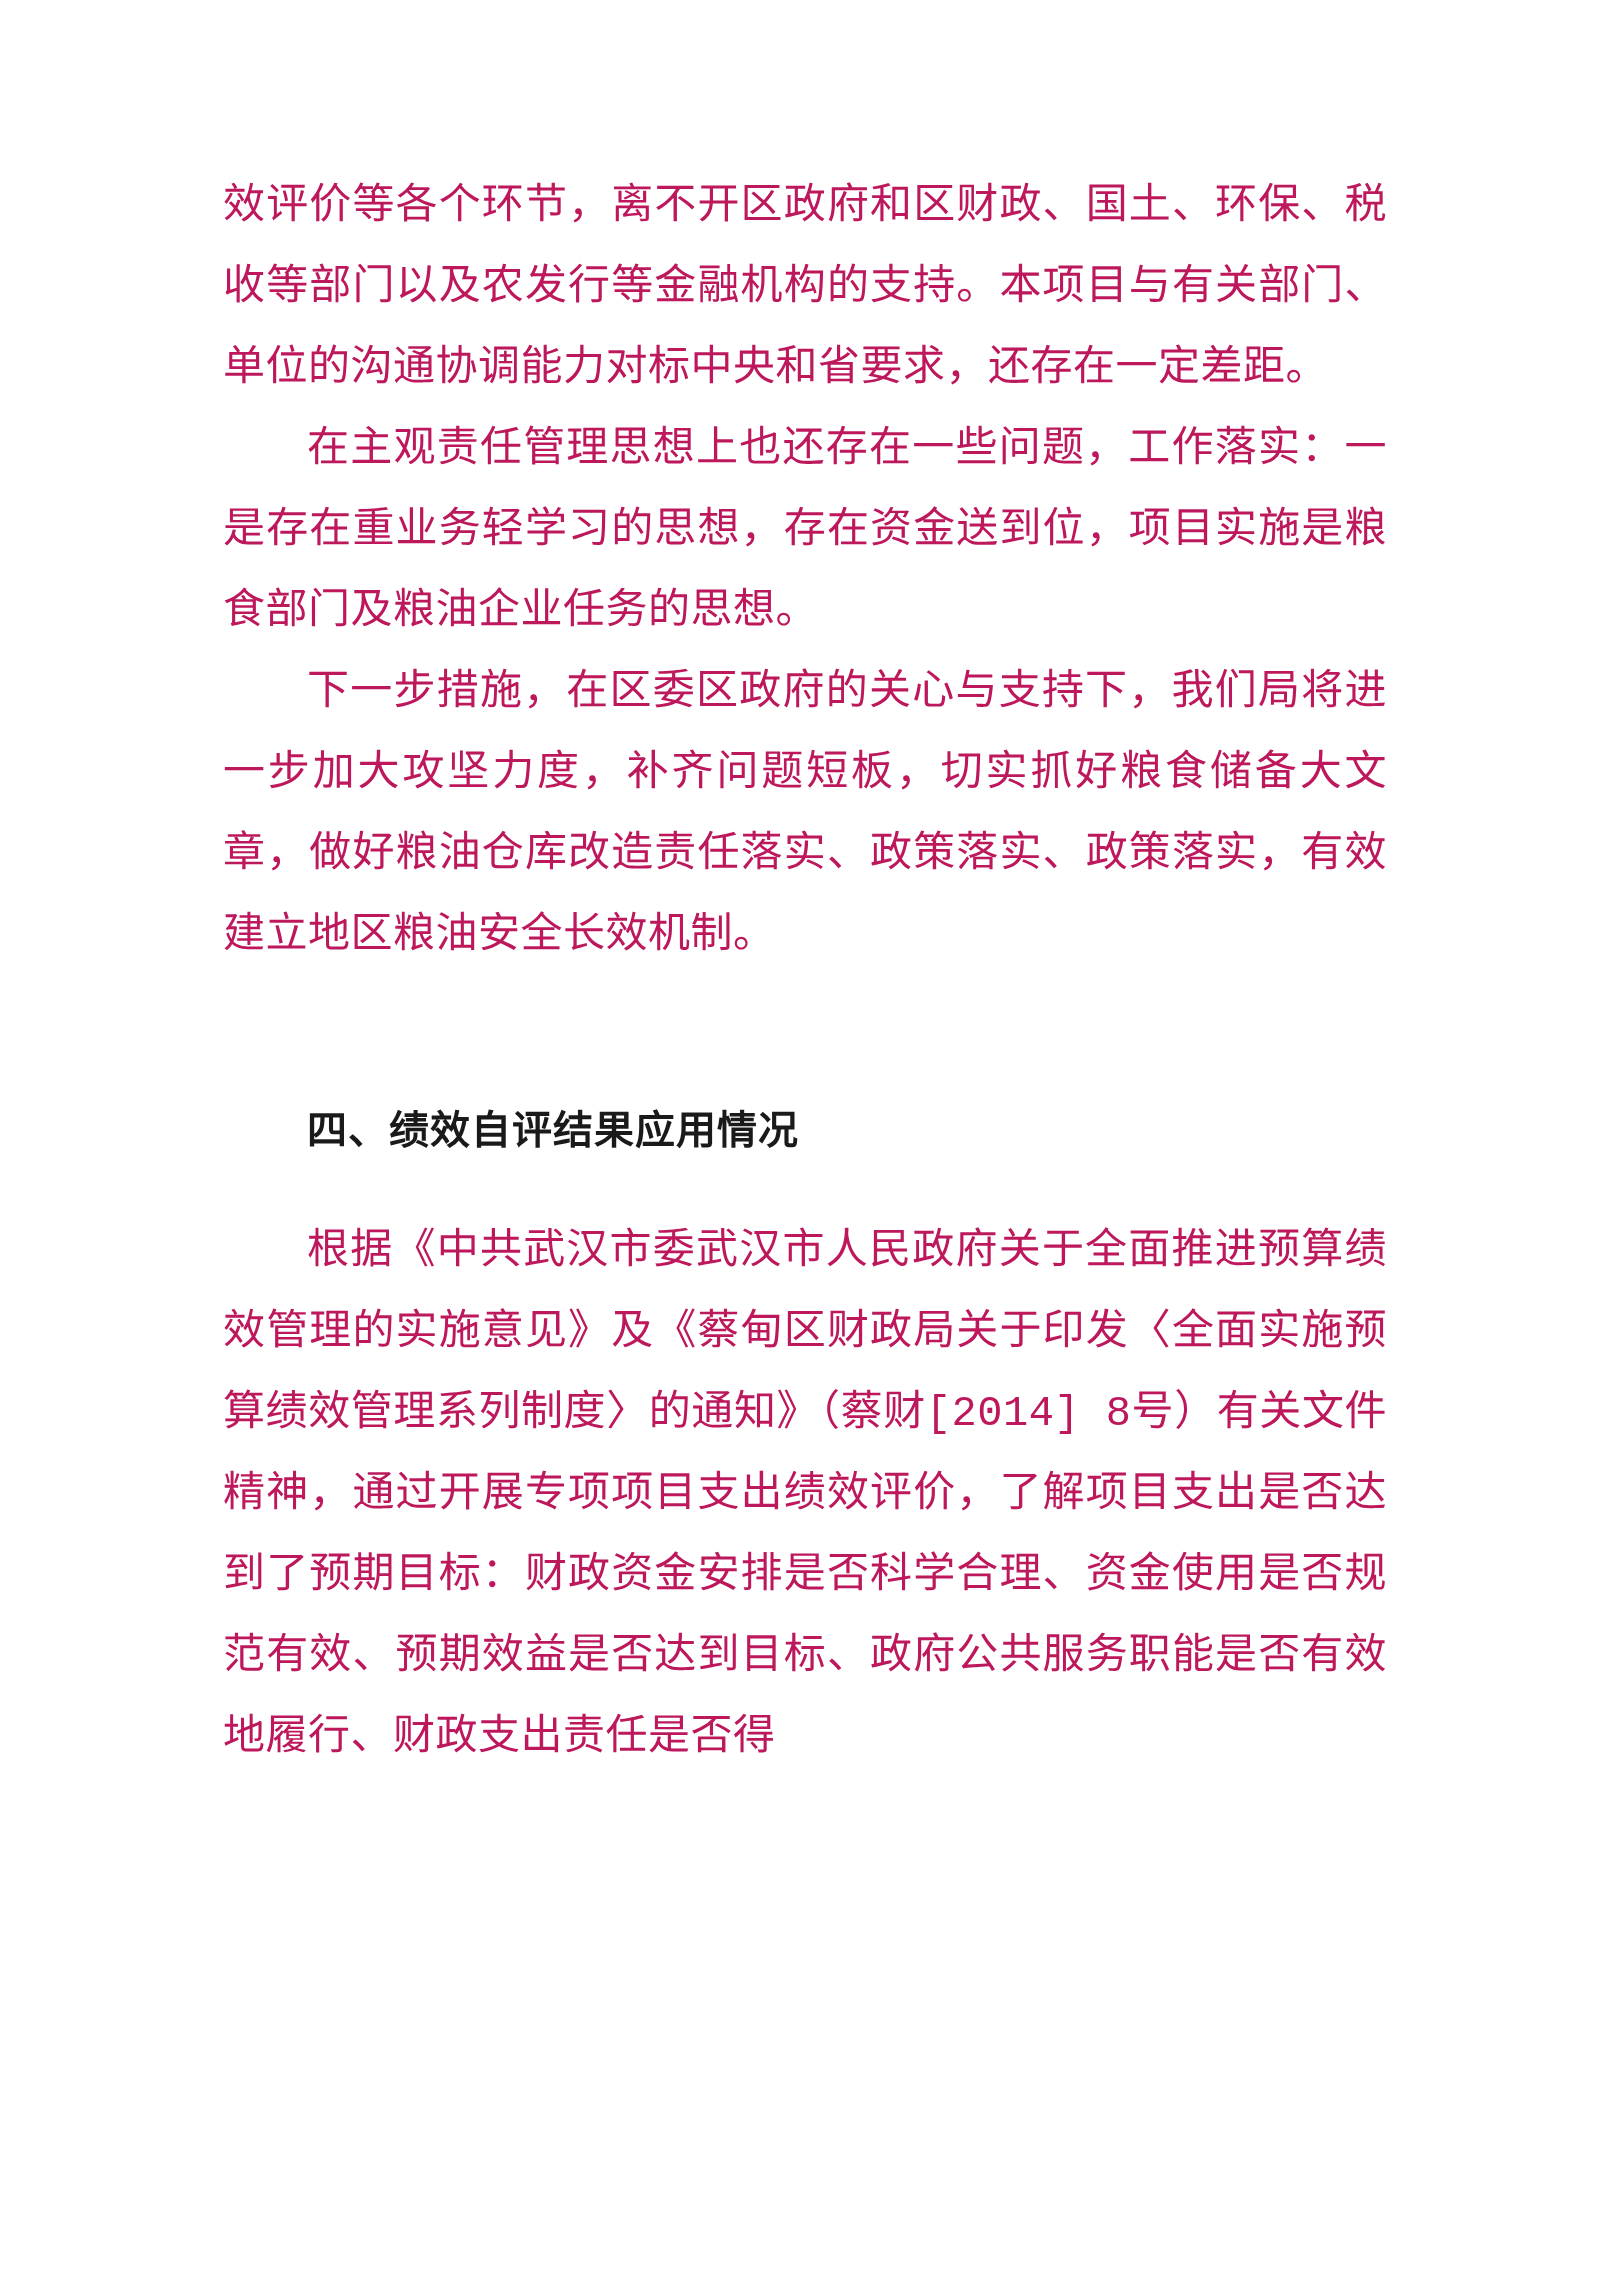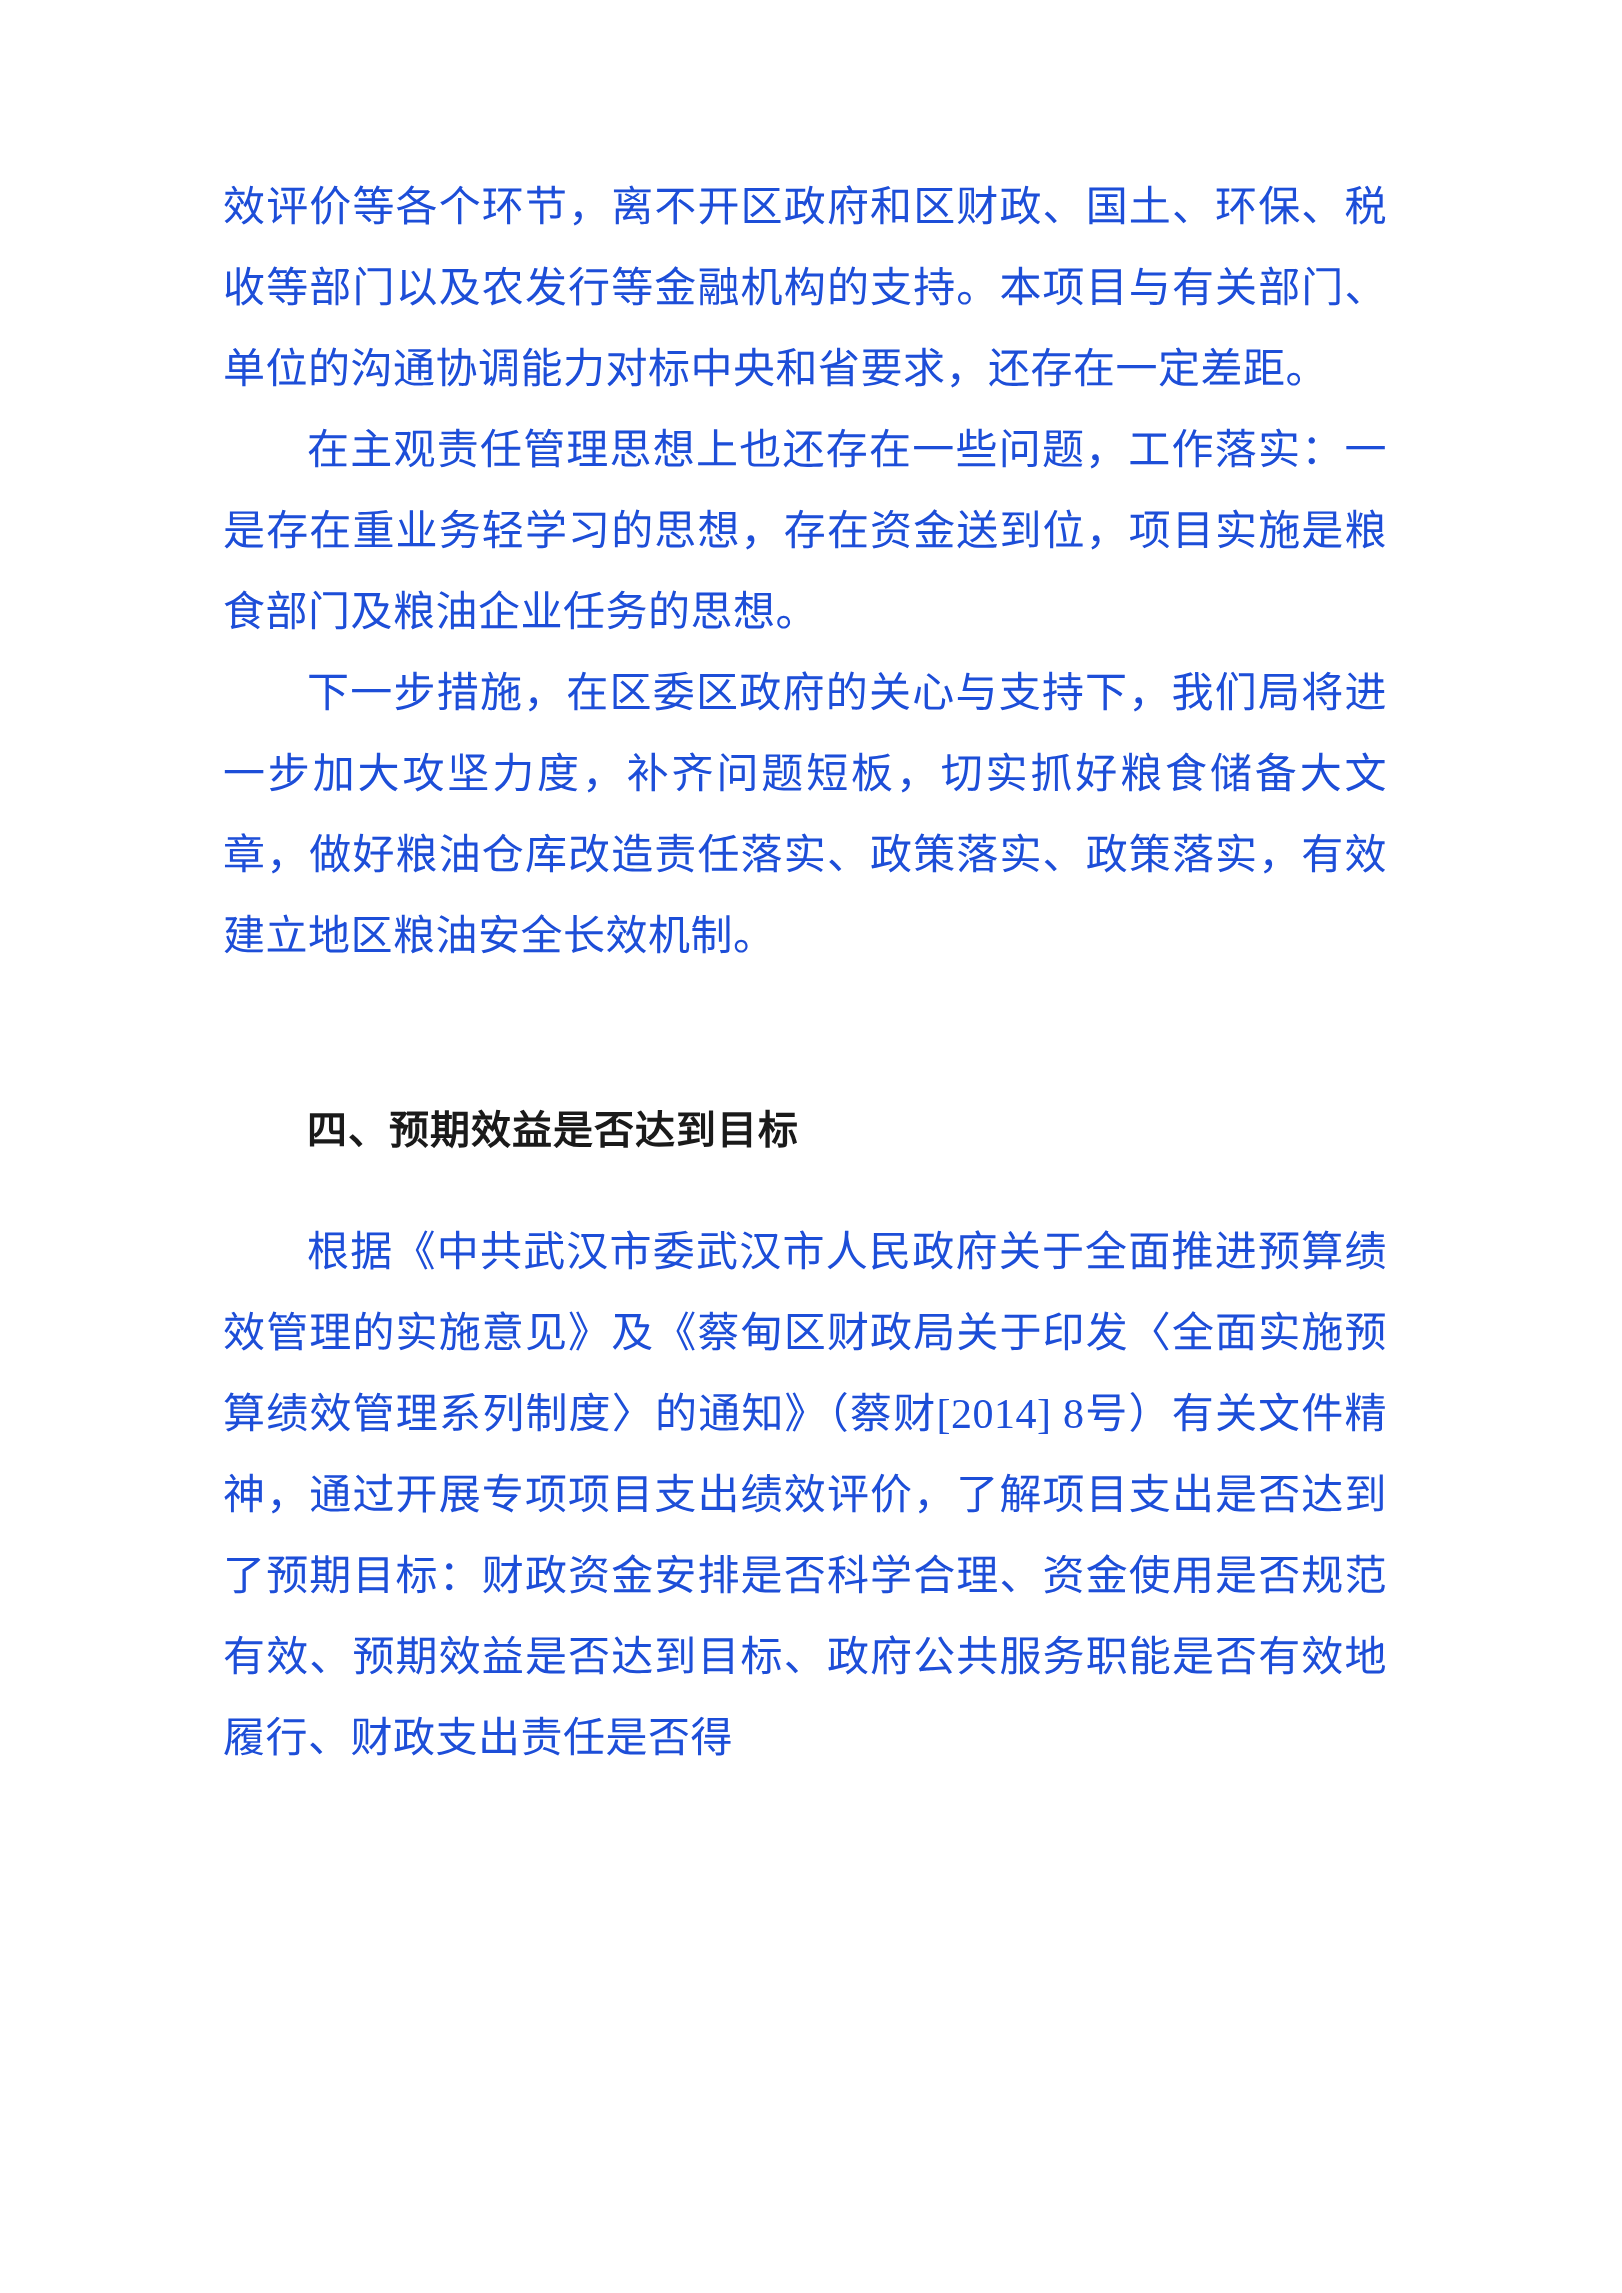--- a/index.html
+++ b/index.html
@@ -18,24 +18,24 @@
     box-sizing: border-box;
   }
   .content {
     position: absolute;
     left: 223px;
     top: 167px;
     width: 1164px;
   }
   p.para {
     margin: 0;
-    font-family: Liberation Serif, serif;
+    font-family: Liberation Mono, monospace;
     font-size: 42px;
     line-height: 81px;
-    color: #1d4ed8;
+    color: #be185d;
     letter-spacing: 0.5px;
     text-align: justify;
     text-justify: inter-character;
     word-break: break-all;
   }
   p.indent {
     text-indent: 84px;
   }
   h2.heading {
     margin: 0;
@@ -57,21 +57,21 @@
   <div class="content">
 
     <p class="para">效评价等各个环节，离不开区政府和区财政、国土、环保、税收等部门以及农发行等金融机构的支持。本项目与有关部门、单位的沟通协调能力对标中央和省要求，还存在一定差距。</p>
 
     <p class="para indent">在主观责任管理思想上也还存在一些问题，工作落实：一是存在重业务轻学习的思想，存在资金送到位，项目实施是粮食部门及粮油企业任务的思想。</p>
 
     <p class="para indent">下一步措施，在区委区政府的关心与支持下，我们局将进一步加大攻坚力度，补齐问题短板，切实抓好粮食储备大文章，做好粮油仓库改造责任落实、政策落实、政策落实，有效建立地区粮油安全长效机制。</p>
 
     <div class="gap-before-heading"></div>
 
-    <h2 class="heading">四、预期效益是否达到目标</h2>
+    <h2 class="heading">四、绩效自评结果应用情况</h2>
 
     <div class="gap-after-heading"></div>
 
     <p class="para indent">根据《中共武汉市委武汉市人民政府关于全面推进预算绩效管理的实施意见》及《蔡甸区财政局关于印发〈全面实施预算绩效管理系列制度〉的通知》（蔡财[2014] 8号）有关文件精神，通过开展专项项目支出绩效评价，了解项目支出是否达到了预期目标：财政资金安排是否科学合理、资金使用是否规范有效、预期效益是否达到目标、政府公共服务职能是否有效地履行、财政支出责任是否得</p>
 
   </div>
 </div>
 
 
 </body></html>

